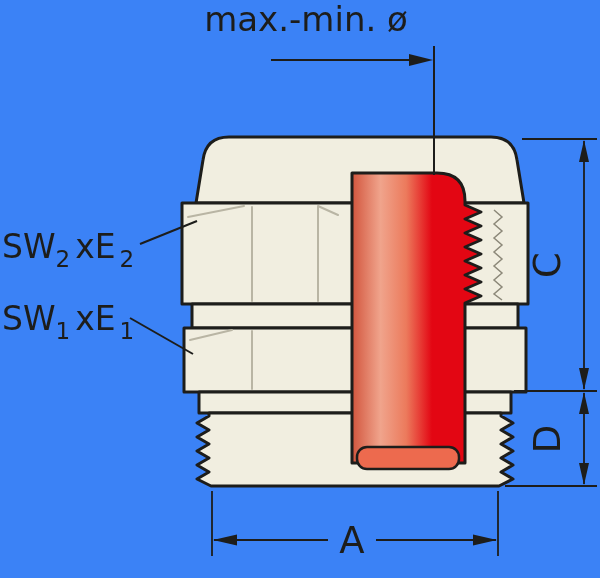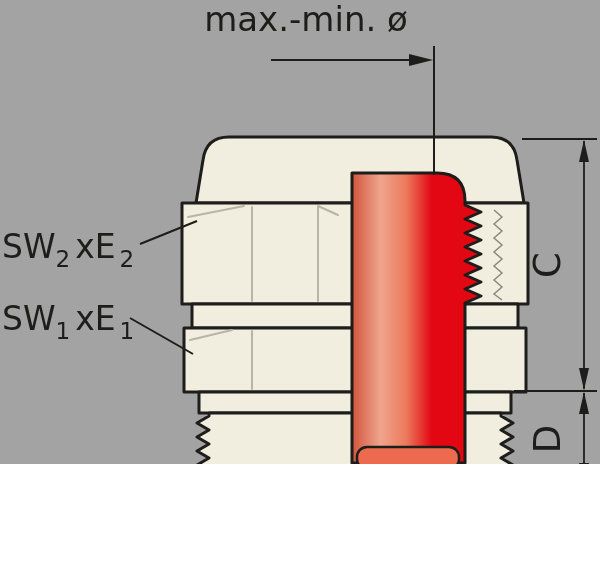--- a/index.html
+++ b/index.html
@@ -1,16 +1,16 @@
 <!DOCTYPE html>
 <html><head>
 <meta charset="utf-8">
 <style>
   html,body{margin:0;padding:0;background:#ffffff;}
-  .canvas{position:relative;width:600px;height:464px;background:#a3a3a3;overflow:hidden;}
+  .canvas{position:relative;width:600px;height:578px;background:#3b82f6;overflow:hidden;}
   svg{display:block;}
   text{font-family:"DejaVu Sans","Liberation Sans",sans-serif;fill:#1d1d1b;}
   .outline{stroke:#1d1d1b;stroke-width:3;stroke-linejoin:round;}
   .thin{stroke:#1d1d1b;stroke-width:2;fill:none;stroke-linecap:butt;}
   .dim{stroke:#1d1d1b;stroke-width:1.8;fill:none;}
   .facet{stroke:#b9b5a4;stroke-width:2;fill:none;stroke-linecap:round;}
   .serr{stroke:#8d897a;stroke-width:1.5;fill:none;}
   .arrow{fill:#1d1d1b;stroke:none;}
   .title-text{font-size:34px;}
   .label-text{font-size:33px;}

